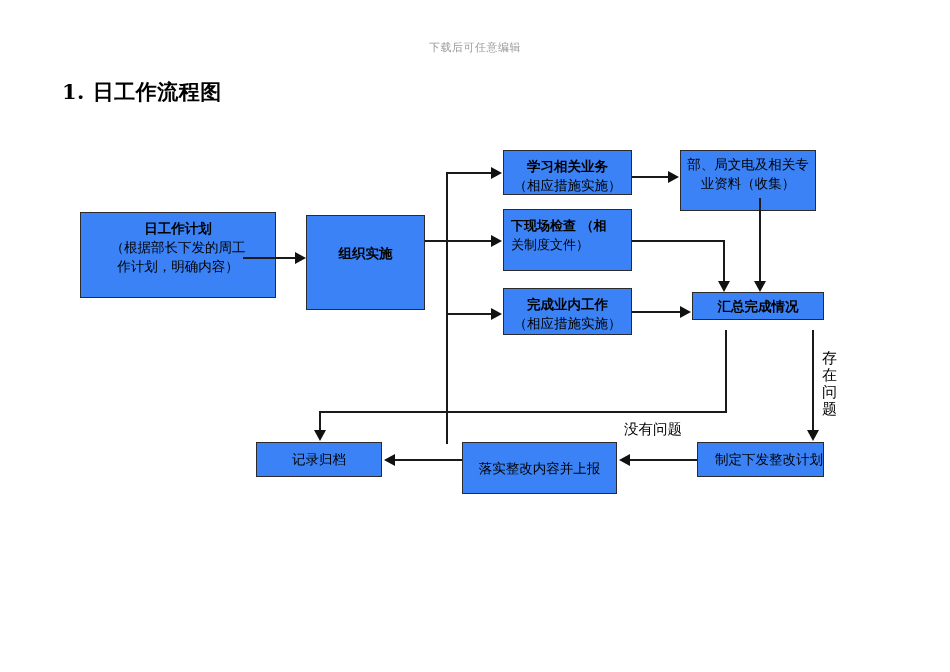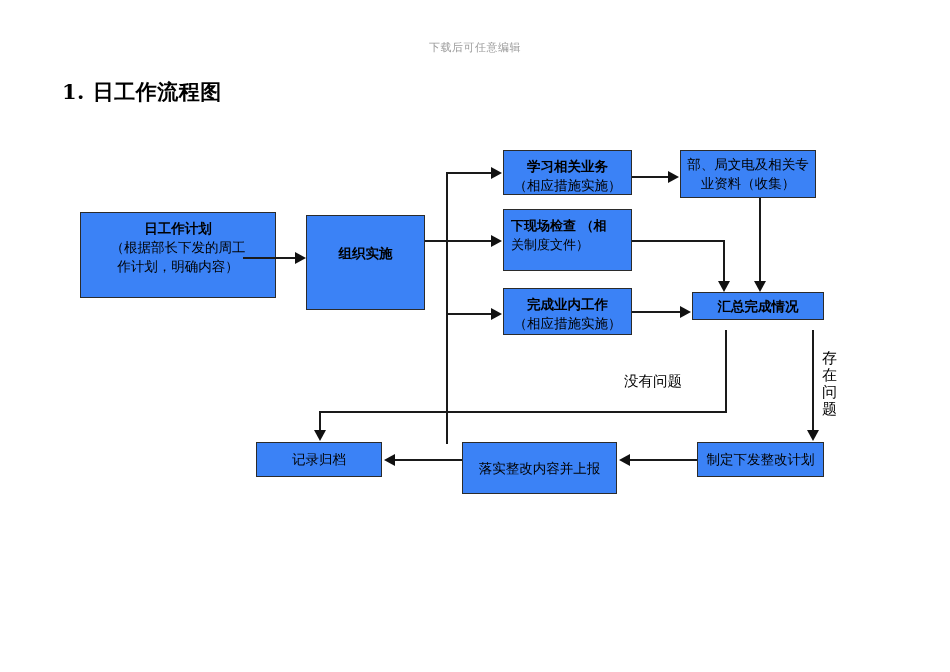--- a/index.html
+++ b/index.html
@@ -106,20 +106,21 @@
     border-right: 6px solid transparent;
     border-top: 11px solid #111111;
   }
   
   .flabel {
     position: absolute;
     font-family: "DejaVu Serif", "Liberation Serif", serif;
     font-size: 14.5px;
     color: #000;
     white-space: nowrap;
+    margin-top: 48px;
   }
   .vlabel {
     position: absolute;
     font-family: "DejaVu Serif", "Liberation Serif", serif;
     font-size: 15px;
     line-height: 17px;
     color: #000;
     width: 18px;
     text-align: left;
     word-break: break-all;
@@ -152,30 +153,30 @@
   <div class="node left" style="left:503px; top:209px; width:129px; height:62px;">
     <div class="ln b sm">下现场检查    （相</div>
     <div class="ln sm">关制度文件）</div>
   </div>
 
   <div class="node" style="left:503px; top:288px; width:129px; height:47px;">
     <div class="ln b">完成业内工作</div>
     <div class="ln">（相应措施实施）</div>
   </div>
 
-  <div class="node" style="left:680px; top:150px; width:136px; height:48px; padding-top:4px;">
+  <div class="node" style="left:680px; top:150px; width:136px; height:61px; padding-top:4px;">
     <div class="ln">部、局文电及相关专</div>
     <div class="ln">业资料（收集）</div>
   </div>
 
   <div class="node vcenter" style="left:692px; top:292px; width:132px; height:28px;">
     <div class="ln b">汇总完成情况</div>
   </div>
 
-  <div class="node vcenter" style="left:697px; top:442px; width:127px; height:35px;">
+  <div class="node vcenter" style="left:697px; top:442px; width:127px; height:35px;align-items:flex-end;">
     <div class="ln">制定下发整改计划</div>
   </div>
 
   <div class="node vcenter" style="left:462px; top:442px; width:155px; height:52px;">
     <div class="ln">落实整改内容并上报</div>
   </div>
 
   <div class="node vcenter" style="left:256px; top:442px; width:126px; height:35px;">
     <div class="ln">记录归档</div>
   </div>

